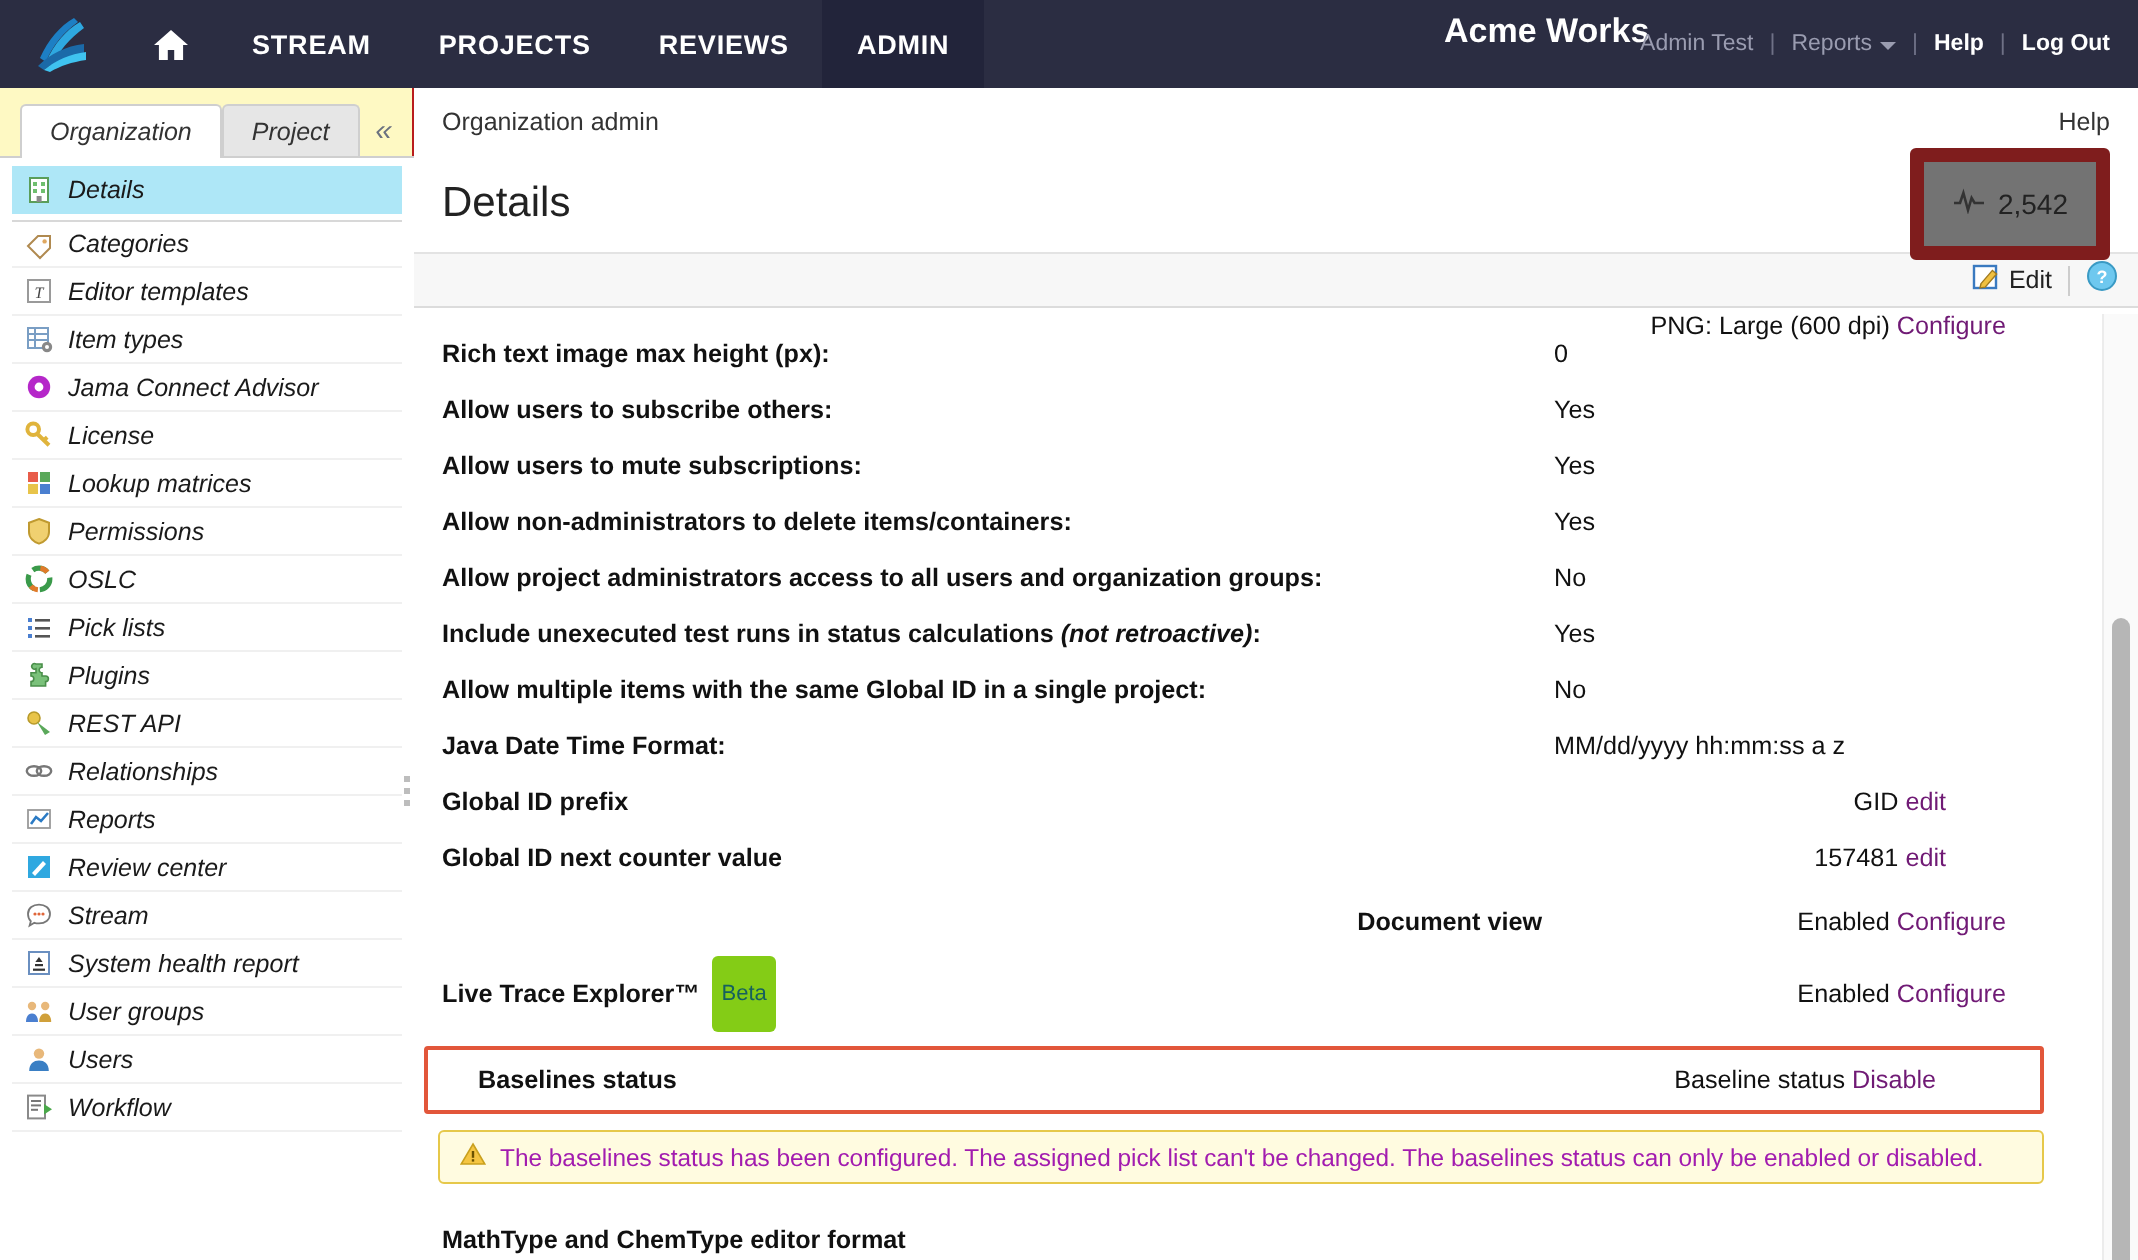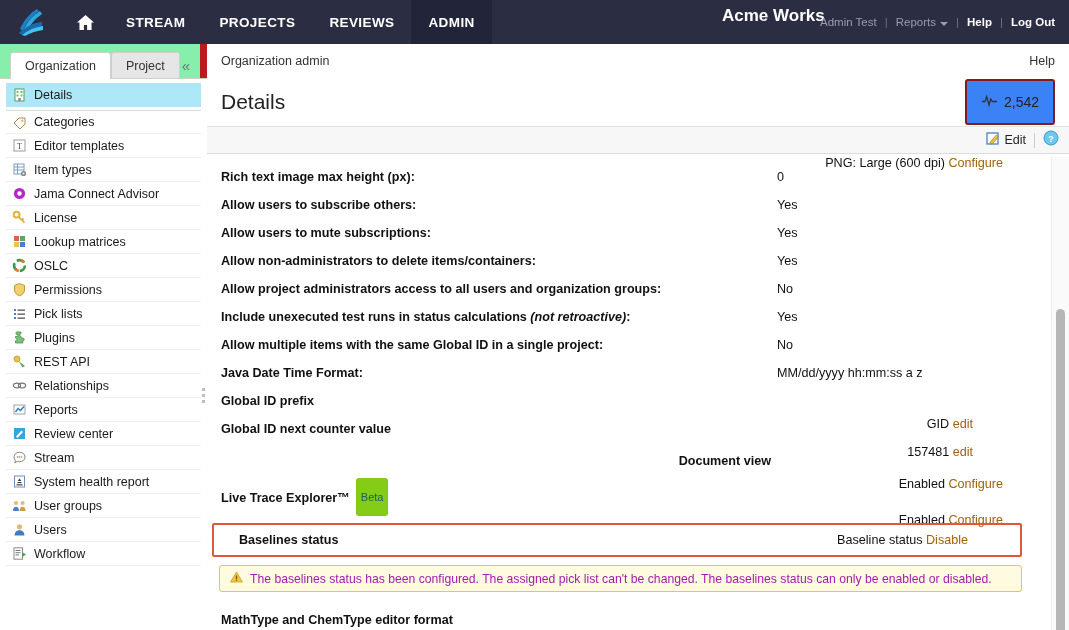--- a/index.html
+++ b/index.html
@@ -41,22 +41,23 @@
   #user-area .bright { color: #ffffff; font-weight: bold; padding: 0 4px; cursor: pointer; }
   .caret-dn {
     display:inline-block; width:0; height:0; margin-left:4px;
     border-left:4px solid transparent; border-right:4px solid transparent;
     border-top:4px solid #9a9cb0;
   }
 
   
   #sidebar {
     position: absolute; left: 0; top: 44px; width: 207px; height: 586px;
-    background: #86efac;
-    border-right: 7px solid #b91c1c;
+    background: #fef9c3;
+    border-right: 1px solid #b91c1c;
+    font-style: italic;
   }
   #tabstrip {
     position: relative; height: 34px; padding-left: 10px;
     display: flex; align-items: flex-end;
   }
   .otab {
     font-size: 12.5px; color: #333; padding: 6px 14px 6px 14px;
     border: 1px solid #cfcfcf; border-bottom: none;
     border-radius: 3px 3px 0 0; background: #e6e6e6; cursor: pointer;
     position: relative; top: 1px;
@@ -99,21 +100,21 @@
     padding: 0 14px 0 14px; font-size: 12.5px; color: #333;
     border-bottom: 1px solid #ffffff;
   }
   #crumbbar .help { margin-left: auto; color: #333; cursor: pointer; }
   #titlebar {
     height: 48px; padding: 0 14px; display: flex; align-items: center;
   }
   #page-title { font-size: 21px; color: #222; font-weight: normal; }
   #stat-pill {
     margin-left: auto; display: flex; align-items: center; gap: 6px;
-    border: 2px solid #7f1d1d; background: #3b82f6; border-radius: 3px;
+    border: 7px solid #7f1d1d; background: #737373; border-radius: 3px;
     padding: 13px 14px; font-size: 14px; color: #222; cursor: pointer;
   }
   #toolbar {
     height: 28px; background: #f7f7f7; border-top: 1px solid #e3e3e3;
     border-bottom: 1px solid #dcdcdc;
     display: flex; align-items: center; justify-content: flex-end;
     padding-right: 10px; gap: 8px;
   }
   .tb-btn { display: flex; align-items: center; gap: 3px; font-size: 12.5px; color: #222; cursor: pointer; }
   .tb-sep { width: 1px; height: 15px; background: #cdcdcd; }
@@ -132,24 +133,24 @@
     width: 550px; flex: 0 0 550px;
     font-size: 12.6px; font-weight: bold; color: #111; line-height: 28px;
   }
   .row .lbl em { font-style: italic; font-weight: bold; }
   .row .val {
     font-size: 12.6px; color: #111; line-height: 28px;
   }
   .row .val.left { margin-left: 6px; }
   .row.ralign { position: relative; }
   .row.ralign .val {
-    position: absolute; right: 57px; top: 0; margin-top: 23px;
+    position: absolute; right: 57px; top: 0;
   }
   .row.ralign2 .val { position: absolute; right: 27px; top: 0; }
-  a.lk { color: #a16207; text-decoration: none; cursor: pointer; }
+  a.lk { color: #701a75; text-decoration: none; cursor: pointer; }
   .beta {
     display: inline-block; background: #84cc16; color: #16605e;
     font-size: 11px; font-weight: normal; border-radius: 3px;
     padding: 1px 5px; margin-left: 6px; position: relative; top: -1px;
   }
 
   #hl-box {
     margin: 6px 8px 0 5px; border: 2px solid #e2563a; border-radius: 2px;
     height: 34px; display: flex; align-items: center;
     padding-left: 25px; position: relative;
@@ -302,35 +303,35 @@
             <rect x="2" y="8" width="5" height="5" fill="#e8c44a"></rect>
             <rect x="8" y="8" width="5" height="5" fill="#4a7fd0"></rect>
           </svg>
         </span>
       <span>Lookup matrices</span>
     </div>
 
     <div class="mitem">
       <span class="ico">
           <svg width="15" height="15" viewBox="0 0 15 15">
+            <path d="M7.5 1.5 L12.5 3.4 L12.5 8 C12.5 11 10 13 7.5 13.8 C5 13 2.5 11 2.5 8 L2.5 3.4 Z" fill="#f0d070" stroke="#c09a30" stroke-width="1"></path>
+          </svg>
+        </span>
+      <span>Permissions</span>
+    </div>
+
+    <div class="mitem">
+      <span class="ico">
+          <svg width="15" height="15" viewBox="0 0 15 15">
             <circle cx="7.5" cy="7.5" r="5.4" fill="none" stroke="#3a9a4a" stroke-width="2.6" stroke-dasharray="8 3"></circle>
             <circle cx="7.5" cy="7.5" r="5.4" fill="none" stroke="#e07a2a" stroke-width="2.6" stroke-dasharray="4 13" stroke-dashoffset="8"></circle>
             <circle cx="7.5" cy="7.5" r="2" fill="#fff"></circle>
           </svg>
         </span>
       <span>OSLC</span>
-    </div>
-
-    <div class="mitem">
-      <span class="ico">
-          <svg width="15" height="15" viewBox="0 0 15 15">
-            <path d="M7.5 1.5 L12.5 3.4 L12.5 8 C12.5 11 10 13 7.5 13.8 C5 13 2.5 11 2.5 8 L2.5 3.4 Z" fill="#f0d070" stroke="#c09a30" stroke-width="1"></path>
-          </svg>
-        </span>
-      <span>Permissions</span>
     </div>
 
     <div class="mitem">
       <span class="ico">
           <svg width="15" height="15" viewBox="0 0 15 15">
             <rect x="2" y="3" width="2" height="2" fill="#4a7fd0"></rect>
             <rect x="2" y="7" width="2" height="2" fill="#4a7fd0"></rect>
             <rect x="2" y="11" width="2" height="2" fill="#4a7fd0"></rect>
             <rect x="5.5" y="3.5" width="7.5" height="1.3" fill="#555"></rect>
             <rect x="5.5" y="7.5" width="7.5" height="1.3" fill="#555"></rect>

